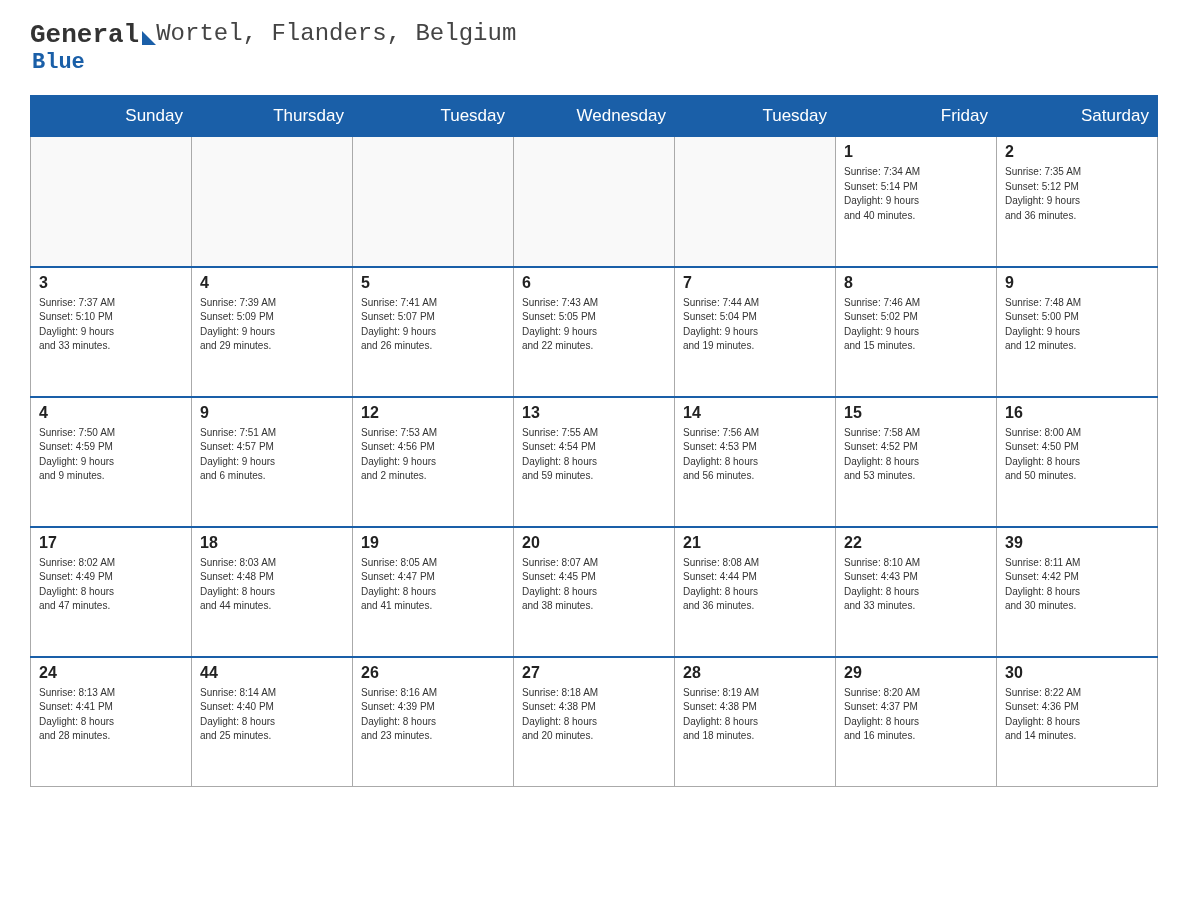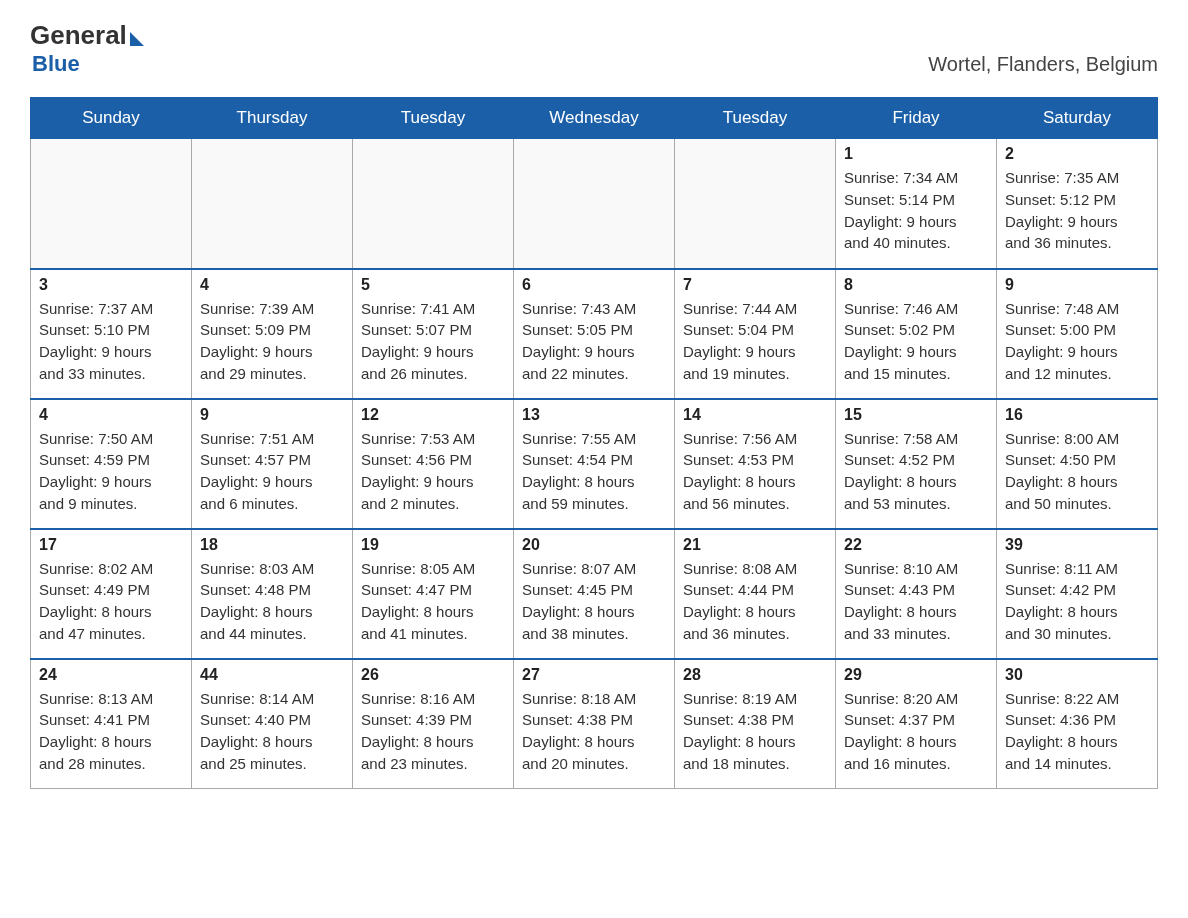--- a/index.html
+++ b/index.html
@@ -6,23 +6,23 @@
     body {
       font-family: Arial, sans-serif;
       background: #fff;
       color: #333;
       width: 1188px;
       min-height: 918px;
       padding: 20px 30px;
     }
     .header {
       display: flex;
-      justify-content: space-between;
       align-items: flex-start;
       margin-bottom: 20px;
+      font-family: Liberation Mono, monospace;
     }
     .logo {
       display: flex;
       flex-direction: column;
       align-items: flex-start;
     }
     .logo-top {
       display: flex;
       align-items: center;
     }
@@ -48,37 +48,36 @@
     }
     .title-area {
       text-align: right;
     }
     .title-area h1 {
       font-size: 52px;
       font-weight: normal;
       color: #222;
     }
     .title-area h2 {
-      font-size: 20px;
+      font-size: 24px;
       font-weight: normal;
       color: #444;
-      margin-top: 33px;
     }
     .calendar {
       width: 100%;
       border-collapse: collapse;
       border: 1px solid #999;
     }
     .calendar thead tr th {
       background-color: #1a5fa8;
       color: #fff;
       font-size: 17px;
       font-weight: normal;
       padding: 10px 8px;
-      text-align: center;
+      text-align: right;
       border: 1px solid #1a5fa8;
     }
     .calendar tbody tr td {
       width: 14.28%;
       vertical-align: top;
       border: 1px solid #aaa;
       padding: 6px 8px;
       min-height: 110px;
       height: 130px;
     }
@@ -86,21 +85,21 @@
       background: #f9f9f9;
     }
     .day-num {
       font-size: 16px;
       font-weight: bold;
       color: #222;
       display: block;
       margin-bottom: 4px;
     }
     .day-info {
-      font-size: 15px;
+      font-size: 10px;
       color: #333;
       line-height: 1.45;
     }
     .row-divider td {
       border-top: 2px solid #1a5fa8 !important;
     }
   </style>
 </head>
 <body>
 

